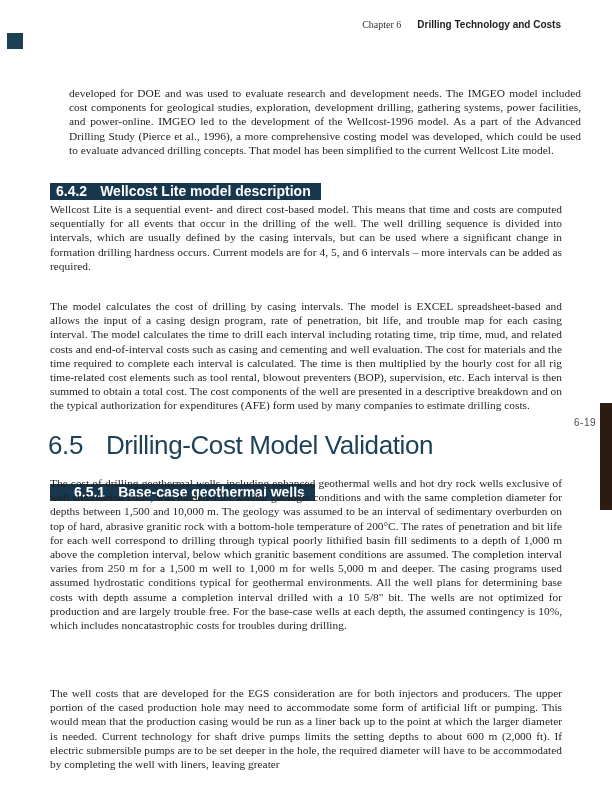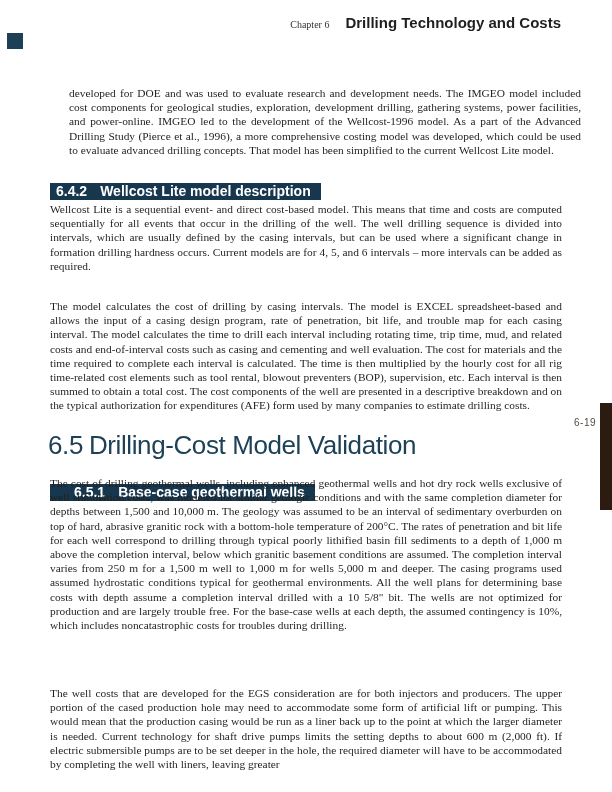--- a/index.html
+++ b/index.html
@@ -19,21 +19,21 @@
   }
   .chapter-label {
     font-family: "Liberation Serif", serif;
     font-size: 10px;
     color: #333333;
     margin-right: 16px;
   }
   .chapter-title {
     font-family: "Liberation Sans", sans-serif;
     font-weight: bold;
-    font-size: 15px;
+    font-size: 10px;
     color: #1f1f1f;
   }
   .corner-marker {
     position: absolute;
     left: 7px;
     top: 33px;
     width: 16px;
     height: 16px;
     background: var(--corner-color, #1d4054);
   }
@@ -72,21 +72,21 @@
     position: absolute;
     left: 48px;
     top: 431px;
     font-family: "Liberation Sans", sans-serif;
     font-size: 26px;
     line-height: 28.5px;
     letter-spacing: -0.4px;
     color: var(--heading-color, #1d4156);
     white-space: nowrap;
   }
-  .heading-num { margin-right: 6px; }
+  .heading-num { margin-right: 23px; }
   .page-number {
     position: absolute;
     top: 417px;
     right: 16px;
     font-family: "Liberation Sans", sans-serif;
     font-size: 10px;
     letter-spacing: 0.5px;
     color: #534c44;
   }
   .side-tab {

